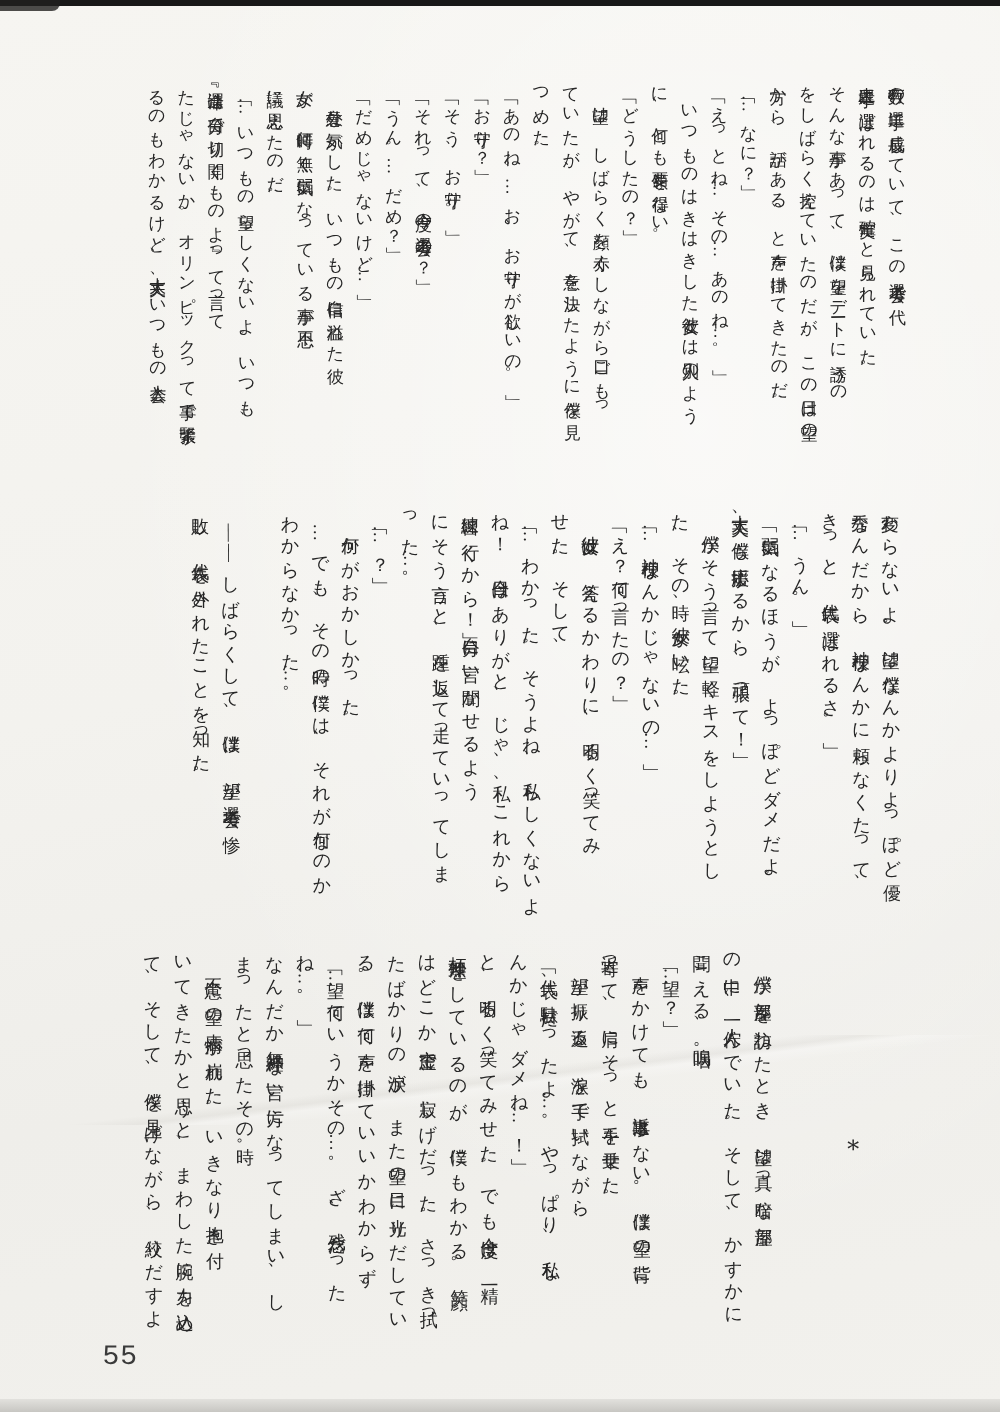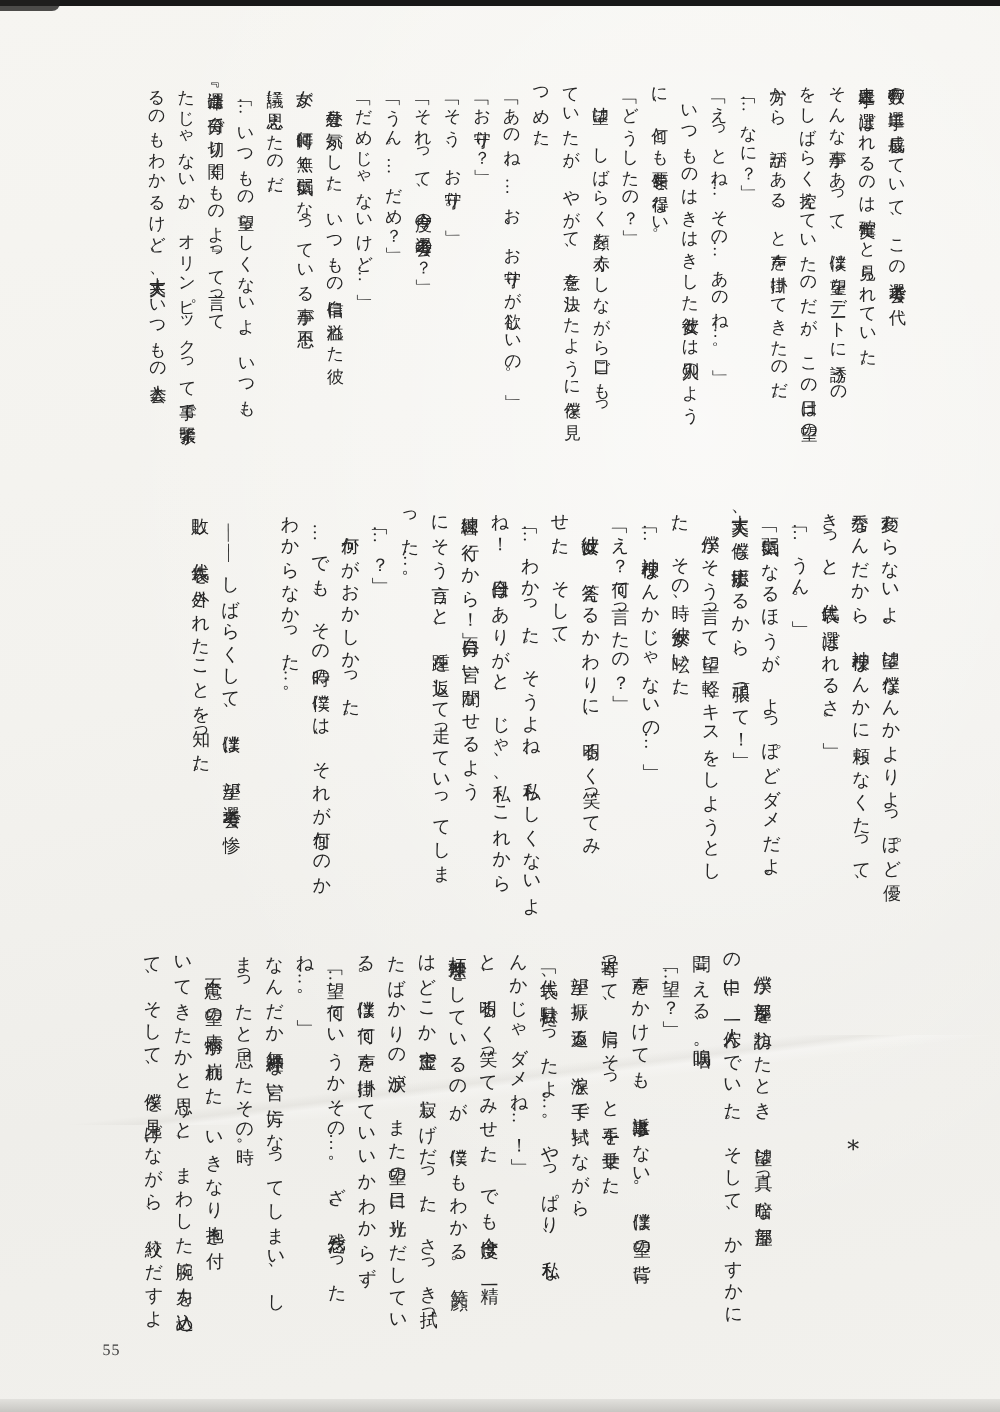--- a/index.html
+++ b/index.html
@@ -36,22 +36,22 @@
   .band-middle{top:502px;right:94px;height:428px;font-size:18px;line-height:30px;letter-spacing:2.3px;}
   .band-bottom{top:942px;right:224px;height:438px;font-size:18px;line-height:30.5px;letter-spacing:2.8px;}
 
   .divider{
     position:absolute;left:836px;top:1136px;width:30px;height:30px;
     font-size:24px;color:#2a2a2a;text-align:center;line-height:30px;
     font-family:"DejaVu Serif",serif;
   }
   .page-number{
     position:absolute;left:99px;top:1339px;
-    font-family:Liberation Serif, serif;
-    font-size:16px;color:#3a3a3a;letter-spacing:1px;
+    font-family:Liberation Mono, monospace;
+    font-size:28px;color:#3a3a3a;letter-spacing:1px;
   }
 </style>
 </head>
 <body>
 
 <div class="page">
   <div class="edge-top"></div>
   <div class="crease"></div>
 
   <div class="content">

